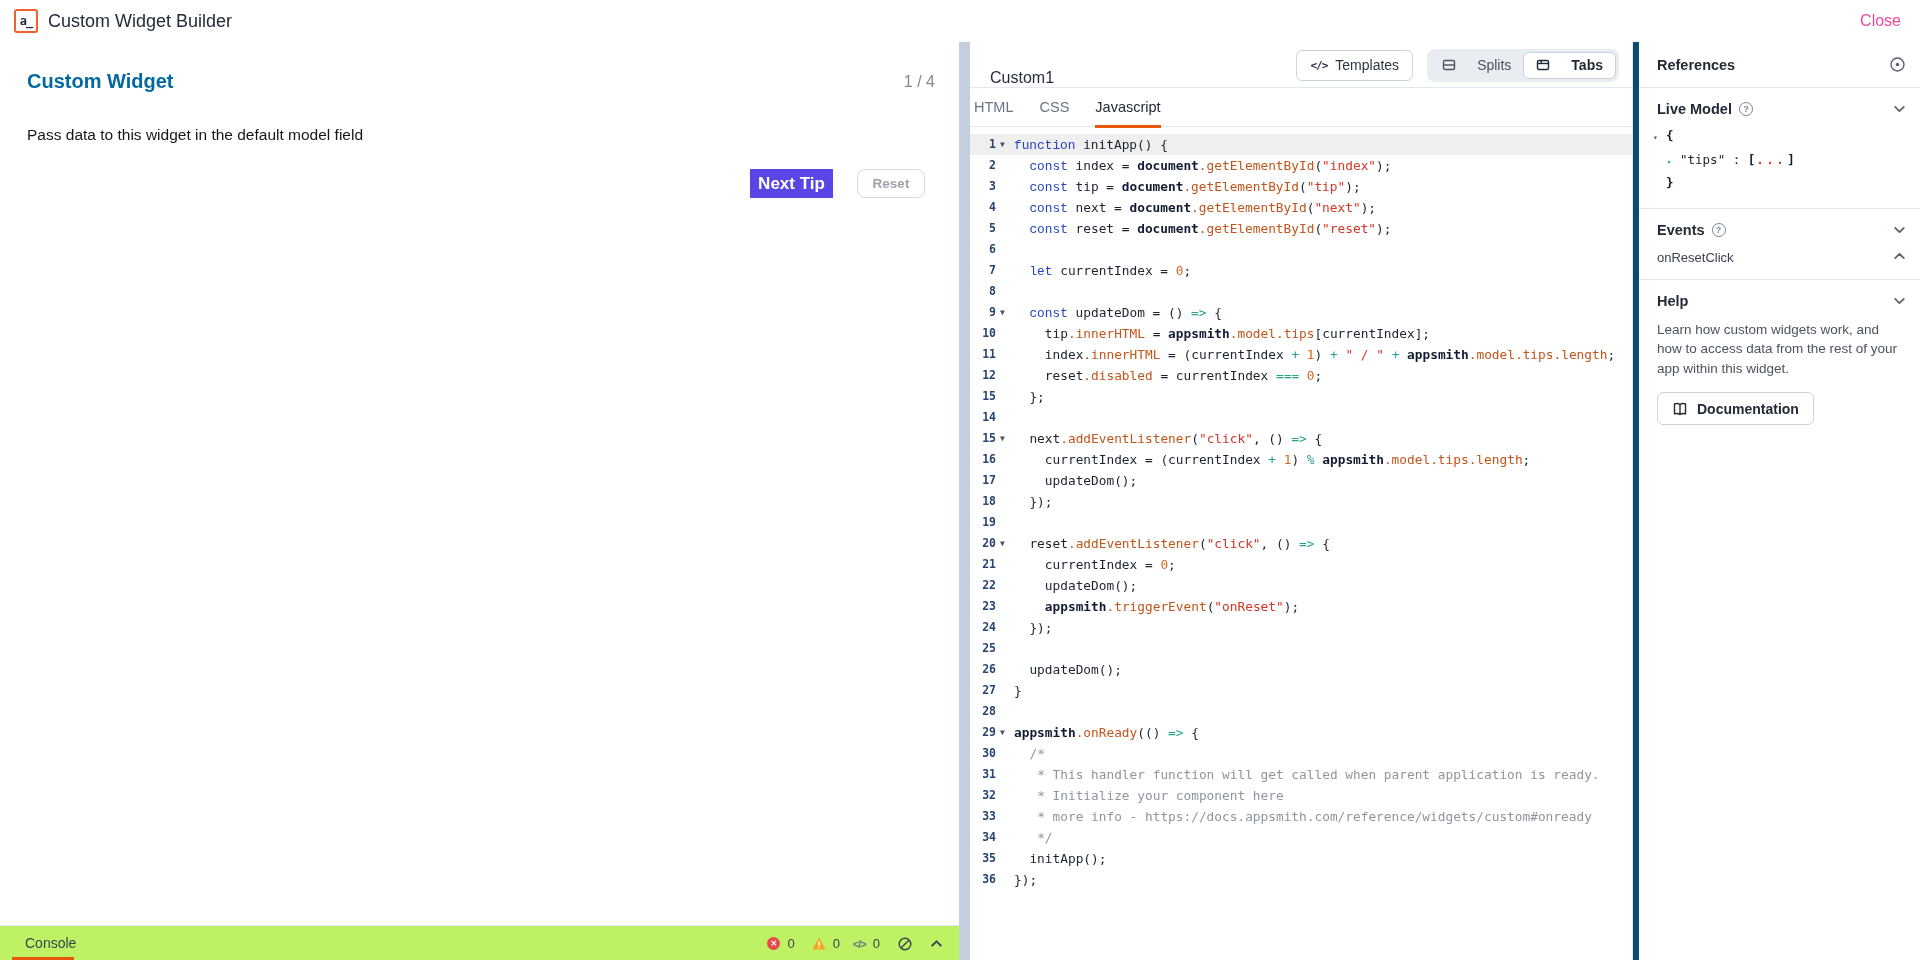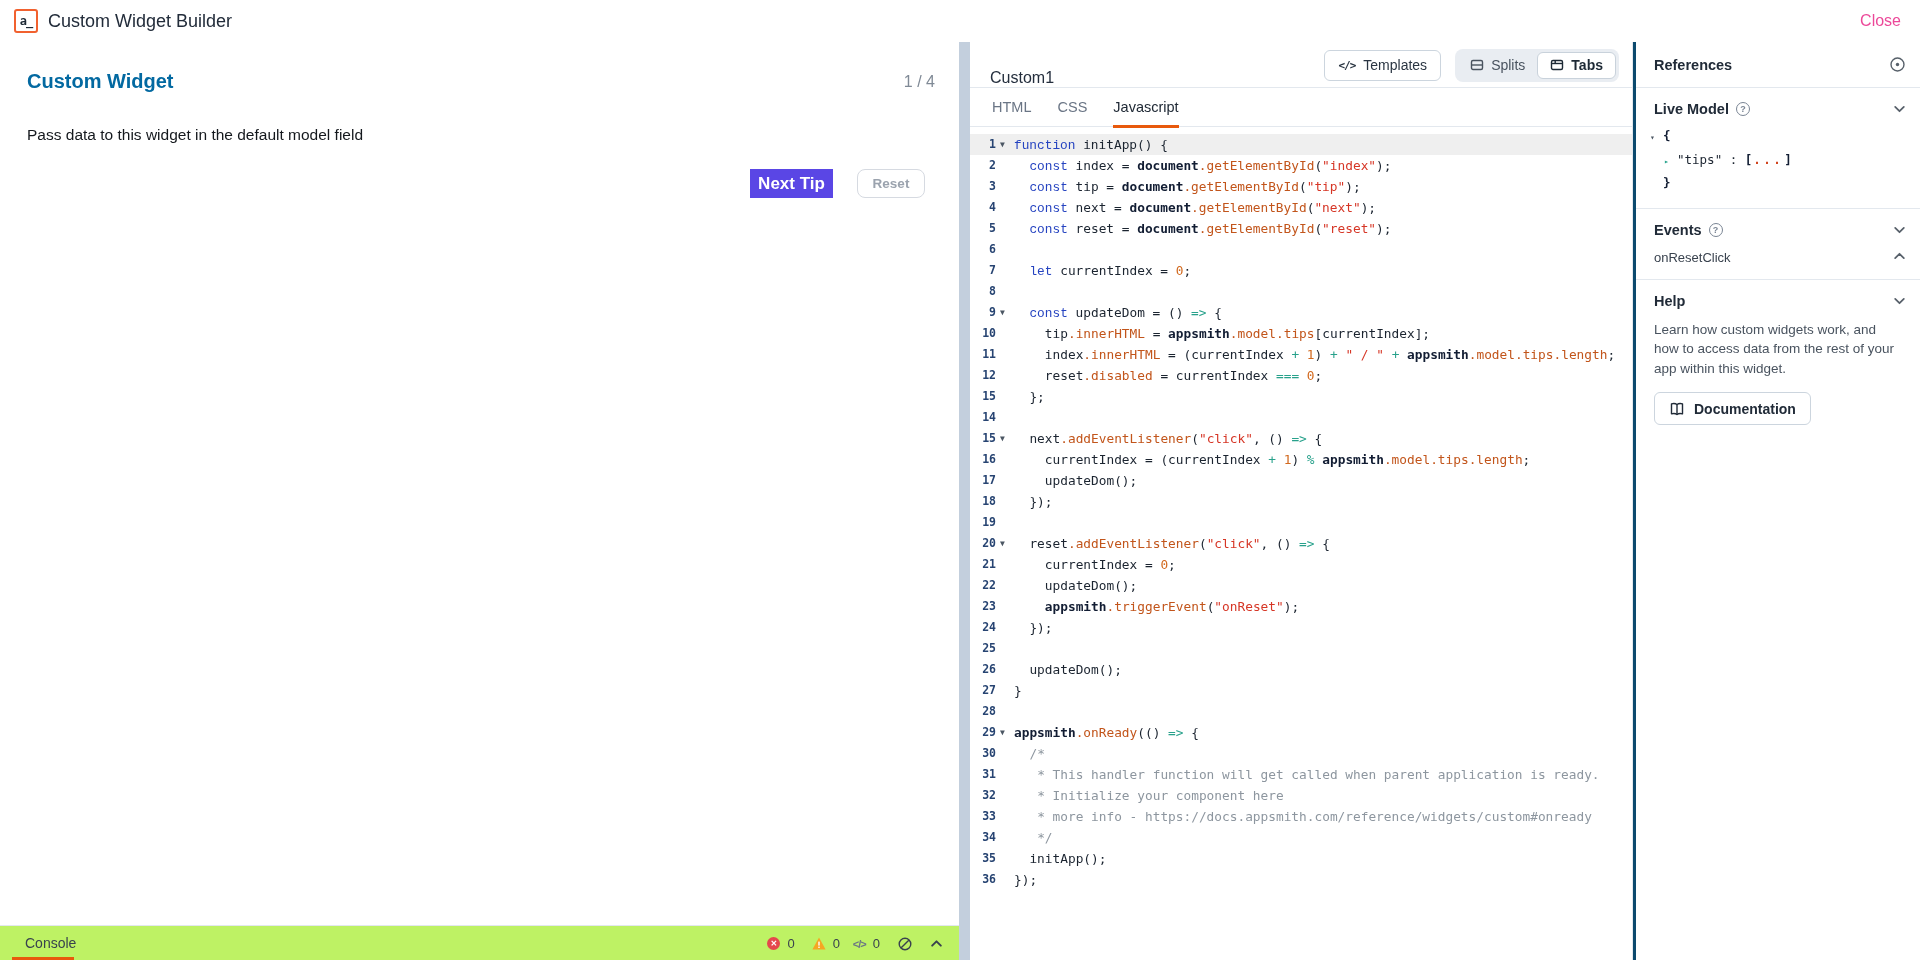--- a/index.html
+++ b/index.html
@@ -50,26 +50,26 @@
     border-right:1px solid #e3e8ee; }
   .editor-header { position:relative; height:46px; border-bottom:1px solid #e3e8ee;
     display:flex; align-items:flex-end; }
   .editor-name { margin-left:20px; font-size:16px; font-weight:500; color:#242e3d; }
   .editor-controls { position:absolute; right:13px; top:0; height:46px; display:flex; align-items:center; gap:14px; }
   .btn-templates { height:31px; display:flex; align-items:center; gap:8px; padding:0 13px;
     background:#fff; border:1px solid #ccd5de; border-radius:6px; cursor:pointer;
     font-size:14px; font-weight:500; color:#2a3542; font-family:inherit; }
   .code-glyph { font-family:"DejaVu Sans Mono", monospace; font-size:11px; font-weight:bold; color:#2a3542; letter-spacing:-1px; }
   .segmented { height:33px; background:#e9edf2; border-radius:8px; display:flex; align-items:center; padding:3px; }
-  .seg-opt { height:27px; display:flex; align-items:center; gap:7px; padding:0 12px; border-radius:6px;
+  .seg-opt { height:27px; display:flex; align-items:center; gap:21px; padding:0 12px; border-radius:6px;
     font-size:14px; font-weight:500; color:#49535f; cursor:pointer; background:none; border:none; font-family:inherit; }
   .seg-opt.active { background:#fff; border:1px solid #c9d2db; color:#1d2935; font-weight:600; }
 
   .tabs-row { position:relative; height:39px; border-bottom:1px solid #e3e8ee; display:flex;
-    align-items:center; gap:26px; padding-left:22px; }
+    align-items:center; gap:26px; padding-left:4px; }
   .tab { position:relative; height:39px; display:flex; align-items:center; font-size:14.5px;
     color:#6a7585; cursor:pointer; }
   .tab.active { color:#202a36; font-weight:500; }
   .tab.active::after { content:""; position:absolute; left:0; right:0; bottom:-1px; height:3px; background:#e8590c; }
 
   
   .code-area { position:absolute; left:0; right:0; top:86px; bottom:0; overflow:hidden; padding-top:6px;
     font-family:"DejaVu Sans Mono", monospace; font-size:12.8px; }
   .cm-row { display:flex; height:21px; line-height:21px; white-space:pre; }
   .cm-row.active { background:#efefef; }
@@ -80,21 +80,21 @@
   .tk-k { color:#2543c0;font-family:Liberation Mono, monospace; }
   .tk-b { color:#121d33; font-weight:bold; }
   .tk-p { color:#c2551b; }
   .tk-s { color:#d63626; }
   .tk-n { color:#d2691e; }
   .tk-o { color:#27a18b; }
   .tk-c { color:#8d969f; }
 
   
   .refs { position:absolute; left:1633px; top:42px; width:287px; bottom:0; background:#fff;
-    border-left:3px solid #0c4a6e; }
+    border-left:6px solid #0c4a6e; }
   .refs-header { position:relative; height:46px; border-bottom:1px solid #e3e8ee; display:flex; align-items:center; }
   .refs-title { margin-left:18px; font-size:14.5px; font-weight:600; color:#212b38; }
   .right-ic { position:absolute; right:14px; background:none; border:none; display:flex; cursor:pointer; }
   .section { position:relative; border-bottom:1px solid #e3e8ee; }
   .sec-title-row { position:relative; display:flex; align-items:center; gap:7px; padding:13px 0 0 18px; }
   .sec-title { font-size:14.5px; font-weight:700; color:#212b38; }
   .help-ic { width:14px; height:14px; border:1.2px solid #7a8594; border-radius:50%; color:#7a8594;
     font-size:9px; font-weight:bold; display:flex; align-items:center; justify-content:center; }
   .sec-chev { position:absolute; right:14px; top:14px; background:none; border:none; display:flex; cursor:pointer; }
 

